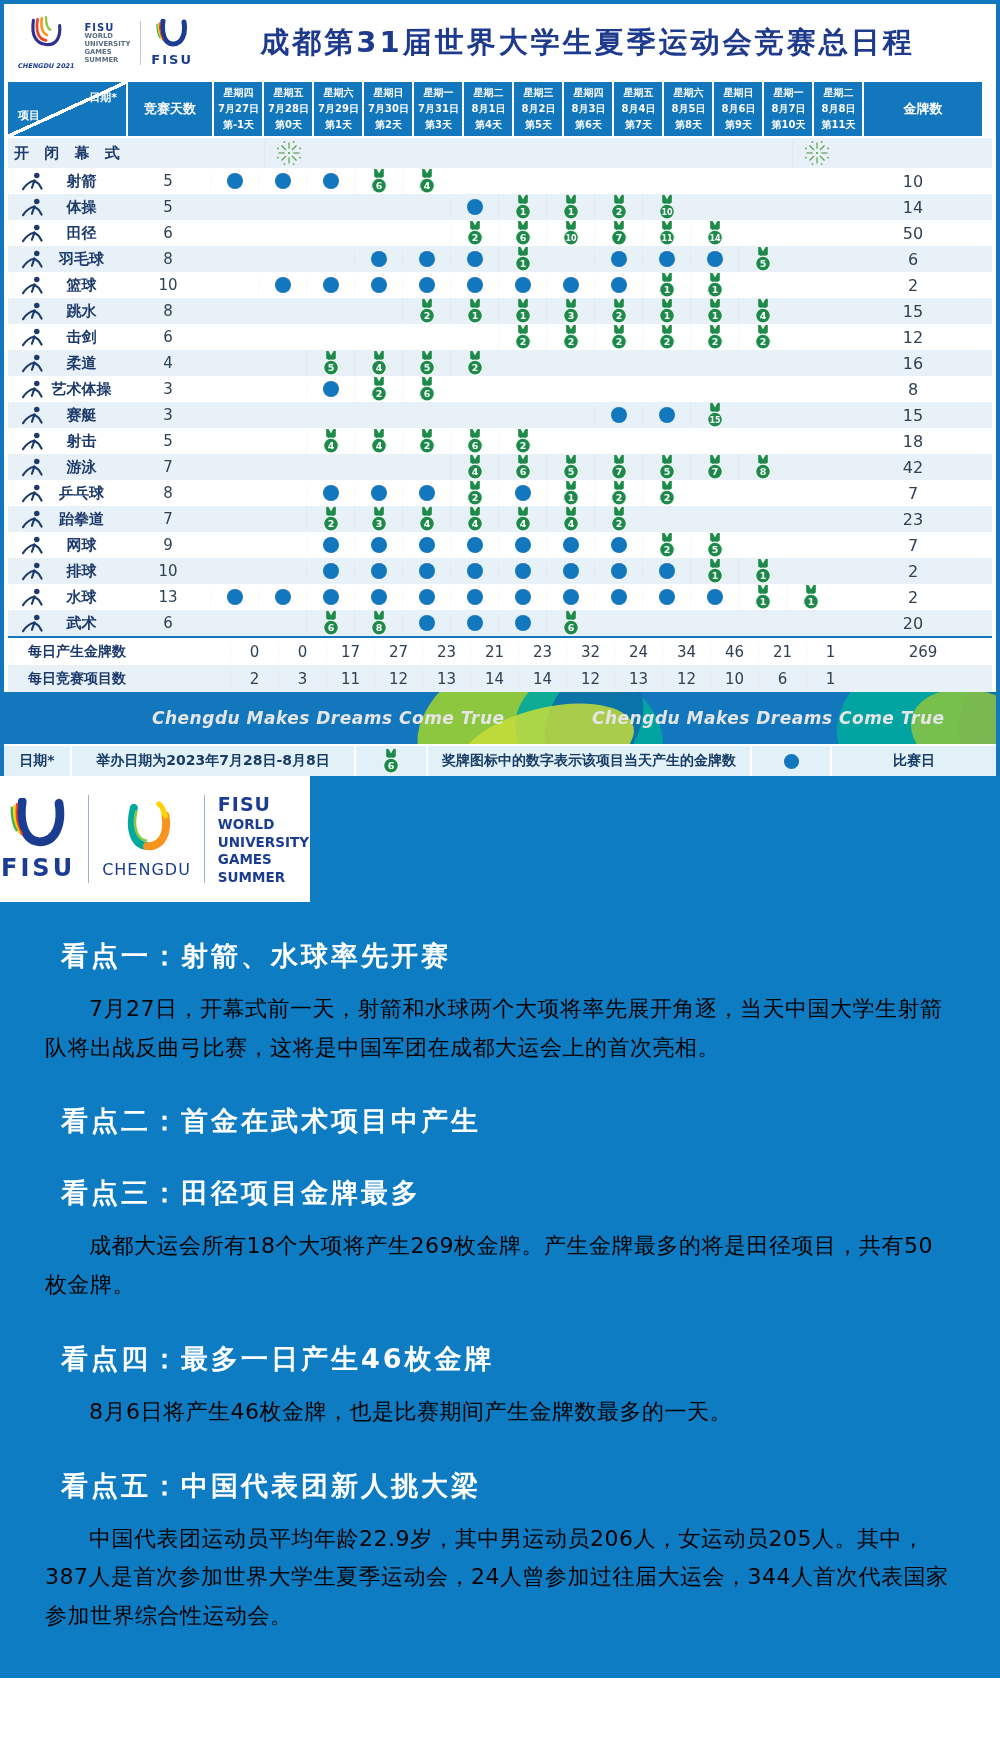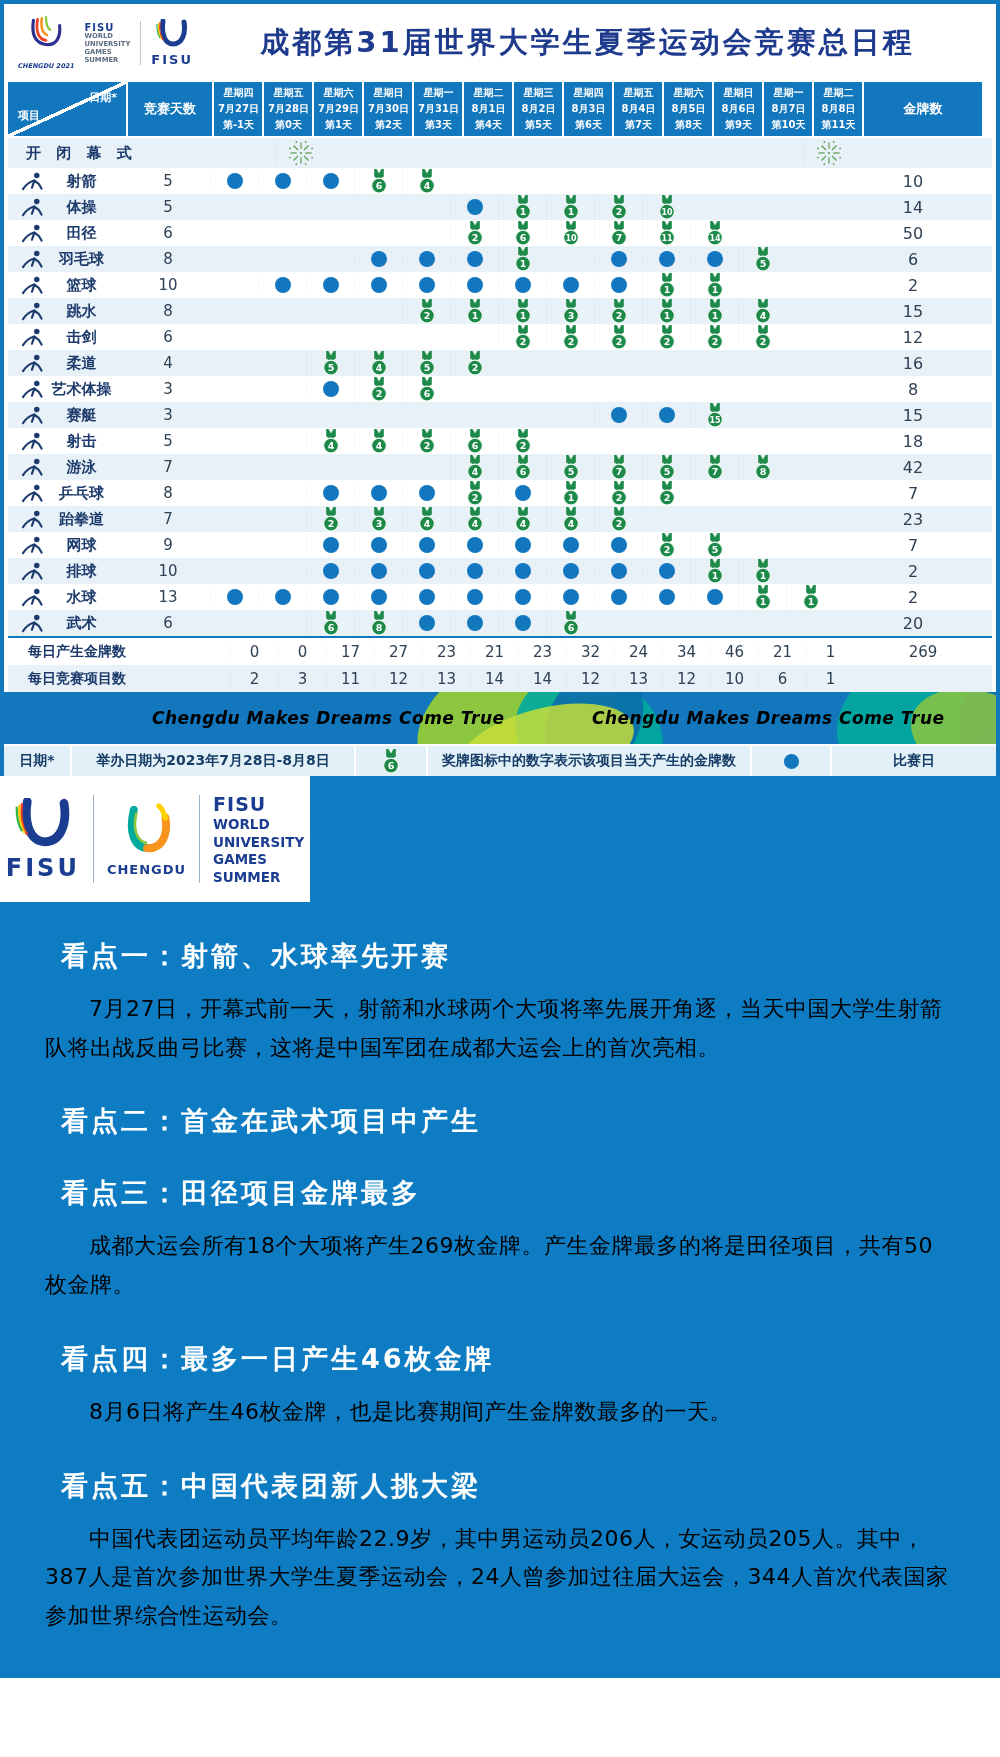--- a/index.html
+++ b/index.html
@@ -37,21 +37,21 @@
   .c-bot{position:absolute;bottom:13px;left:10px;font-size:11px;color:#fff;font-weight:bold}
 
   .trow.body{height:26px}
   .trow.cermny{height:30px}
   .odd{background:#e8f1f7}
   .even{background:#fff}
   .cell.day{border-left:1px solid rgba(19,119,189,.05)}
   .slabel{display:flex;align-items:flex-end}
   .spicon{margin-left:12px;flex:none}
   .sname{flex:1;text-align:center;font-size:15px;font-weight:bold;color:#1c3a6b;white-space:nowrap;padding-right:8px}
-  .cerlabel{padding-left:18px;font-size:15px;font-weight:bold;color:#1c3a6b;letter-spacing:5px}
+  .cerlabel{padding-left:6px;font-size:15px;font-weight:bold;color:#1c3a6b;letter-spacing:5px}
   .daysnum{font-size:15px;color:#2f4154}
   .goldnum{font-size:16px;color:#2f4154}
   .dot{width:16px;height:16px;border-radius:50%;background:#1377bd}
   .medal{display:block}
 
   .trow.sum{height:27px}
   .sum1{background:#fff;border-top:2px solid #1377bd}
   .sum2{background:#e8f1f7}
   .sumlabel{width:202px;flex:none;padding-left:20px;font-size:14px;font-weight:bold;color:#1c3a6b;text-align:left}
   .sumval{font-size:15px;color:#2f4154}
@@ -59,41 +59,41 @@
   
   .banner{position:relative;height:52px;background:#1377bd;overflow:hidden}
   .bsh{position:absolute;border-radius:50%}
   .b1{left:408px;top:-42px;width:210px;height:130px;background:#8dc63f;transform:rotate(-24deg)}
   .b2{left:510px;top:-18px;width:150px;height:120px;background:#00a99d;transform:rotate(18deg);opacity:.9}
   .b3{left:452px;top:16px;width:180px;height:80px;background:#c5dd3a;transform:rotate(-14deg);opacity:.85}
   .b4{left:545px;top:-30px;width:90px;height:120px;background:#0c67ab;transform:rotate(30deg);opacity:.8}
   .b5{left:828px;top:-40px;width:170px;height:120px;background:#00a99d;transform:rotate(-28deg);opacity:.9}
   .b6{left:905px;top:0px;width:140px;height:90px;background:#8dc63f;transform:rotate(18deg);opacity:.85}
   .b7{left:955px;top:-25px;width:90px;height:110px;background:#0c67ab;transform:rotate(12deg);opacity:.8}
-  .slogan{position:absolute;top:16px;color:#000000;font-size:17px;font-style:italic;font-weight:600;letter-spacing:.5px;text-align:center;white-space:nowrap}
+  .slogan{position:absolute;top:16px;color:#e5e5e5;font-size:17px;font-style:italic;font-weight:600;letter-spacing:.5px;text-align:center;white-space:nowrap}
   .s1{left:148px;width:330px}
   .s2{left:588px;width:340px}
 
   
   .legend{height:30px;display:flex;align-items:center;background:#e2f0f8;border-top:2px solid #fff}
   .lgd{display:flex;align-items:center;justify-content:center;height:100%;border-right:2px solid #fff;font-size:14px;font-weight:bold;color:#173c66;white-space:nowrap}
   .lgd:last-child{border-right:none}
   .lg-a{width:66px;flex:none}
   .lg-b{width:282px;flex:none}
   .lg-c{width:70px;flex:none}
   .lg-d{width:322px;flex:none}
   .lg-e{width:78px;flex:none}
   .lg-f{flex:1}
   .lgd .dot{width:15px;height:15px}
 
   
   .bluebody{background:#0e7cc3;padding-bottom:26px}
   .logocard{width:310px;height:126px;background:#fff;display:flex;align-items:center;justify-content:center;gap:13px}
   .fisuword{font-size:24px;font-weight:bold;color:#1b3d91;letter-spacing:3px;line-height:1;margin-top:2px}
-  .cdword{font-size:13px;font-weight:bold;color:#1b3d91;letter-spacing:1px;margin-top:2px}
+  .cdword{font-size:16px;font-weight:normal;color:#1b3d91;letter-spacing:1px;margin-top:2px}
   .vdiv{width:1px;height:88px;background:#9fb3c8}
   .lc-txt{color:#1b3d91;font-weight:bold;font-size:13.5px;line-height:1.3}
   .lc-txt .big{font-size:19px;letter-spacing:1px}
   .hl{padding:0 45px}
   .hlhead{color:#fff;font-size:27px;letter-spacing:3px;margin:36px 16px 4px;font-weight:bold}
   .hlp{color:#000000;font-size:22px;line-height:1.76;text-indent:2em;margin:16px 0;letter-spacing:.5px}
 </style>
 </head>
 <body>
 

